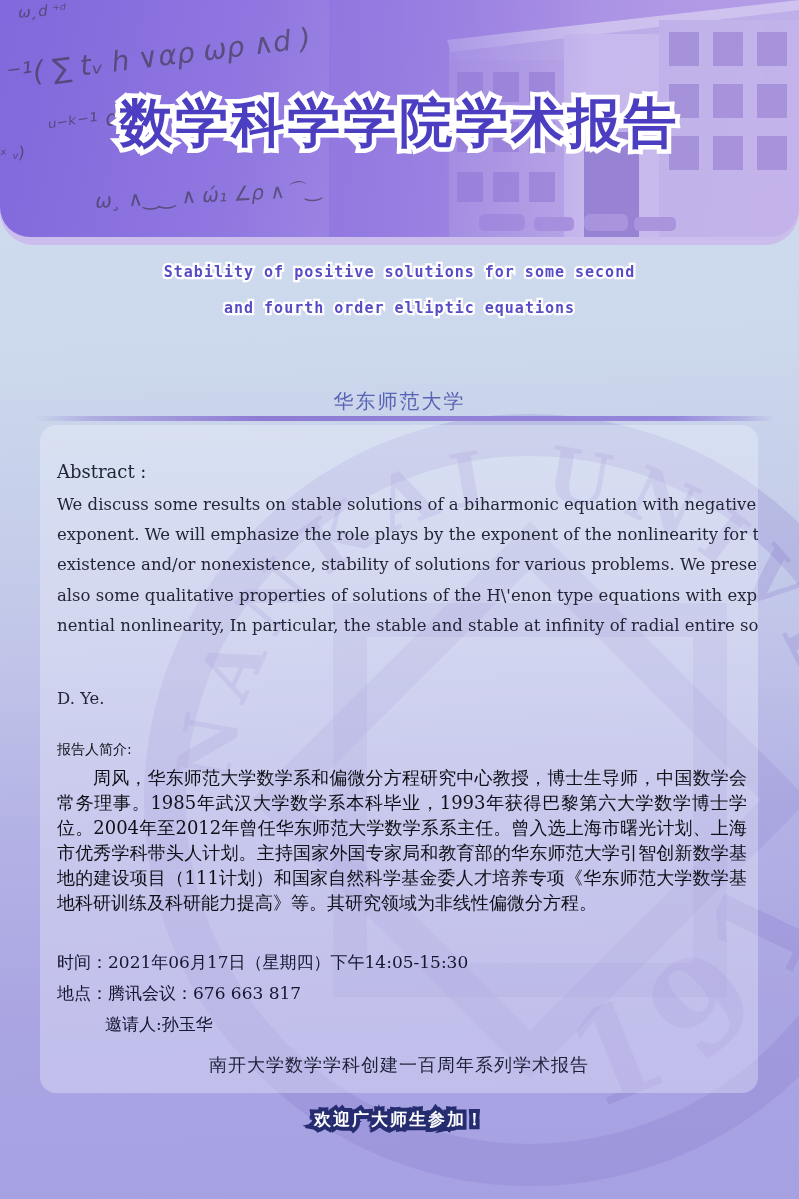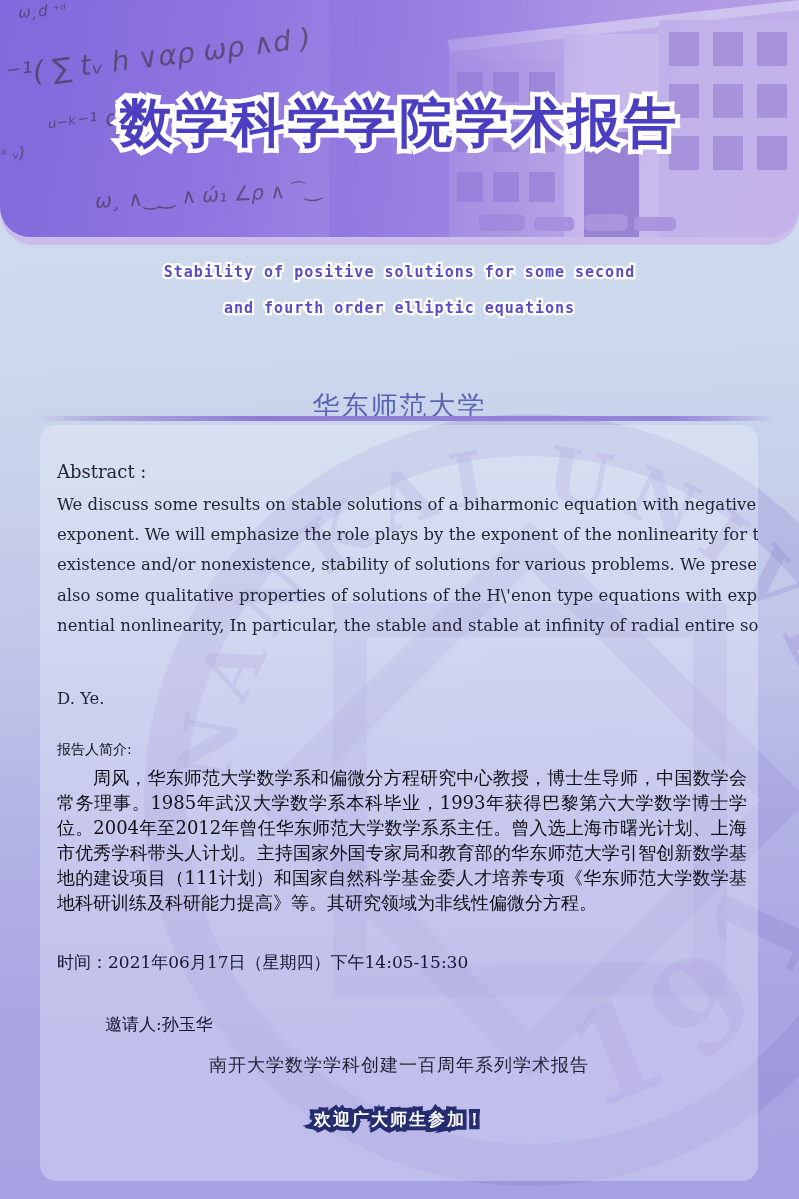--- a/index.html
+++ b/index.html
@@ -40,27 +40,27 @@
   .talk-title{position:absolute;left:0;width:100%;text-align:center;
     font-family:"DejaVu Sans Mono",monospace;font-weight:bold;font-size:15px;letter-spacing:1px;}
   .talk-title .stroke{color:#fff;-webkit-text-stroke:4.5px #ffffff;
     text-shadow:1.5px 0 0 #fff,-1.5px 0 0 #fff,0 1.5px 0 #fff,0 -1.5px 0 #fff;}
   .talk-title .fill{color:#584cc5;}
   .line1{top:263px;} .line2{top:299px;}
 
   .speaker-row{position:absolute;top:350px;left:0;width:100%;text-align:center;
     font-family:"DejaVu Serif",serif;font-size:21px;color:#5a64b4;letter-spacing:2px;}
   .affiliation-row{position:absolute;top:388px;left:0;width:100%;text-align:center;
-    font-family:"DejaVu Serif",serif;font-size:27px;color:#5a64b4;letter-spacing:2px;}
+    font-family:"DejaVu Serif",serif;font-size:20px;color:#5a64b4;letter-spacing:2px;}
 
   .divider{position:absolute;top:416px;left:34px;width:741px;height:5px;border-radius:3px;
     background:linear-gradient(90deg,rgba(146,131,216,0) 0%,rgba(142,124,212,0.45) 8%,#8e7cd4 30%,#9486da 86%,rgba(148,134,218,0.4) 96%,rgba(148,134,218,0) 100%);}
 
   
-  .card{position:absolute;top:425px;left:40px;width:718px;height:756px;border-radius:16px;
+  .card{position:absolute;top:425px;left:40px;width:718px;height:668px;border-radius:16px;
     background:rgba(247,250,255,0.32);overflow:hidden;}
   .abstract-label{position:absolute;left:17px;top:36px;font-family:"DejaVu Serif",serif;
     font-size:18px;color:#232637;}
   .abstract-line{position:absolute;left:17px;font-family:"DejaVu Serif",serif;
     font-size:16.5px;color:#232637;white-space:nowrap;}
   .al0{top:70px;}  .al1{top:100px;} .al2{top:130px;} .al3{top:161px;}
   .al4{top:191px;} .al5{top:221px;} .al6{top:252px;margin-top:12px;}
 
   .bio-heading{position:absolute;left:17px;top:316px;font-size:14px;font-weight:normal;
     color:#101018;font-family:"DejaVu Sans",sans-serif;}
@@ -185,20 +185,21 @@
     <div class="abstract-line al1">exponent. We will emphasize the role plays by the exponent of the nonlinearity for the</div>
     <div class="abstract-line al2">existence and/or nonexistence, stability of solutions for various problems. We present</div>
     <div class="abstract-line al3">also some qualitative properties of solutions of the H\'enon type equations with expo-</div>
     <div class="abstract-line al4">nential nonlinearity, In particular, the stable and stable at infinity of radial entire sol-</div>
     <div class="abstract-line al6">D. Ye.</div>
 
     <div class="bio-heading">报告人简介:</div>
     <div class="bio-text">周风，华东师范大学数学系和偏微分方程研究中心教授，博士生导师，中国数学会常务理事。1985年武汉大学数学系本科毕业，1993年获得巴黎第六大学数学博士学位。2004年至2012年曾任华东师范大学数学系系主任。曾入选上海市曙光计划、上海市优秀学科带头人计划。主持国家外国专家局和教育部的华东师范大学引智创新数学基地的建设项目（111计划）和国家自然科学基金委人才培养专项《华东师范大学数学基地科研训练及科研能力提高》等。其研究领域为非线性偏微分方程。</div>
 
     <div class="detail time-row">时间：2021年06月17日（星期四）下午14:05-15:30</div>
+    <div class="detail venue-row">地点：腾讯会议：676 663 817</div>
     <div class="detail host-row">邀请人:孙玉华</div>
 
     <div class="series-row">南开大学数学学科创建一百周年系列学术报告</div>
   </div>
 
   <div class="welcome-row">
     <span class="outlined">
       <span class="stroke">欢迎广大师生参加！</span>
       <span class="fill">欢迎广大师生参加！</span>
     </span>

